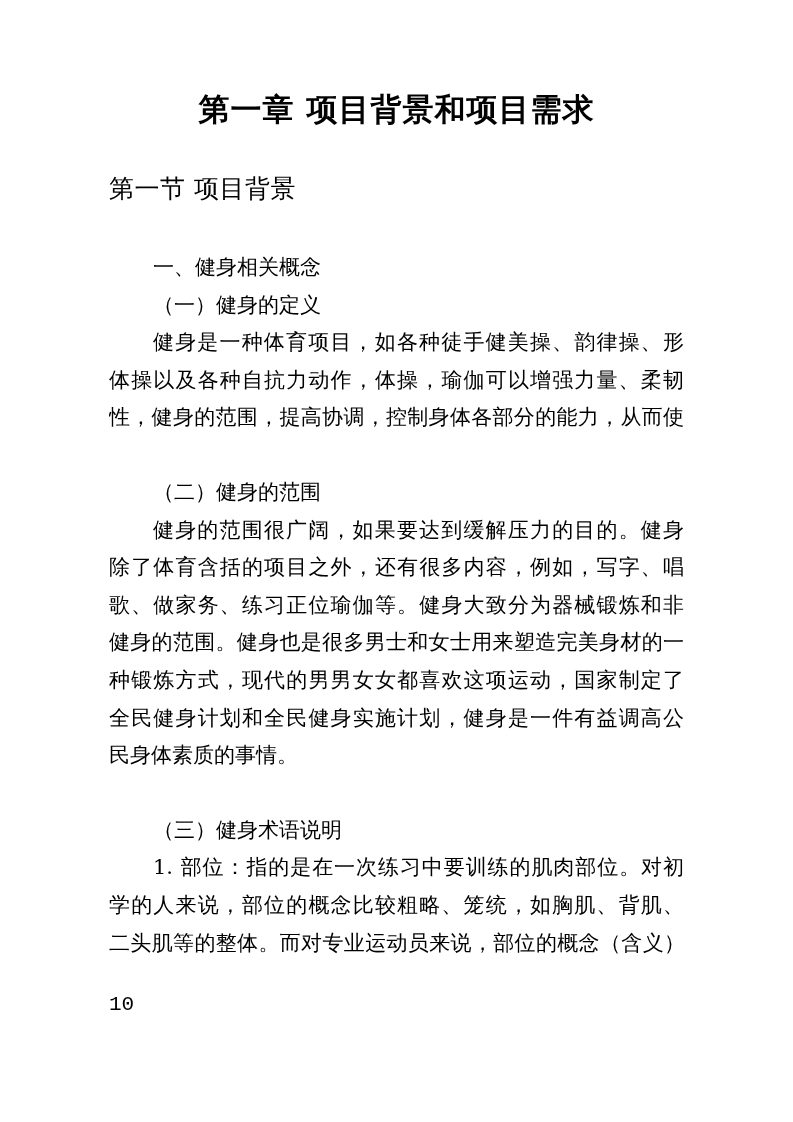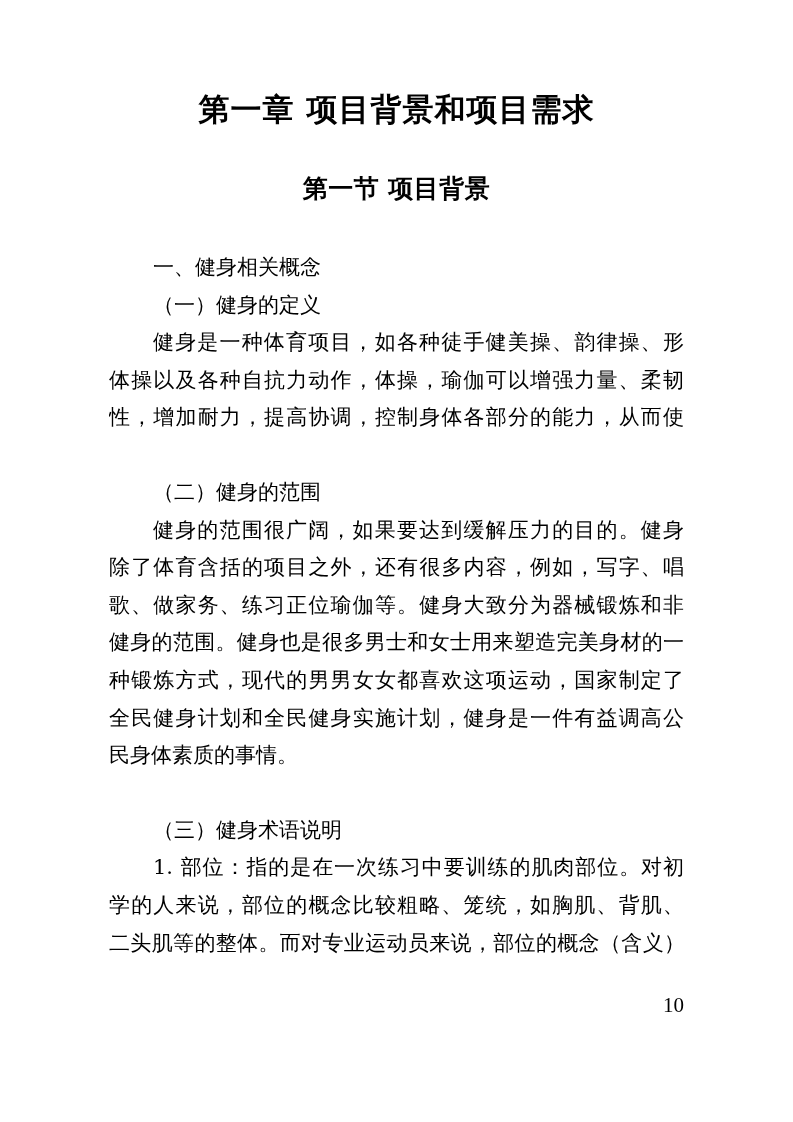--- a/index.html
+++ b/index.html
@@ -26,22 +26,22 @@
     font-size: 31px;
     line-height: 42px;
     font-weight: bold;
     text-align: center;
     letter-spacing: 1px;
   }
   .section {
     margin: 42px 0 0 0;
     font-size: 25px;
     line-height: 34px;
-    font-weight: bold;
-    text-align: center;
+    font-weight: normal;
+    text-align: left;
     letter-spacing: 0.5px;
   }
   .body-text {
     margin-top: 43px;
   }
   .line {
     font-size: 21px;
     line-height: 37.6px;
     text-align: justify;
     text-align-last: justify;
@@ -56,39 +56,39 @@
     padding-left: 44px;
   }
   .line.tight {
     letter-spacing: -1px;
   }
   .spacer {
     height: 37px;
   }
   .page-number {
     margin-top: 28px;
-    text-align: right;
+    text-align: left;
     font-size: 21px;
     line-height: 30px;
-    font-family: Liberation Serif, serif;
+    font-family: Liberation Mono, monospace;
   }
 </style>
 </head>
 <body>
 
 <div class="page">
   <div class="content">
     <h1 class="chapter">第一章 项目背景和项目需求</h1>
     <h2 class="section">第一节 项目背景</h2>
     <div class="body-text">
         <div class="line indent plain">一、健身相关概念</div>
         <div class="line indent plain">（一）健身的定义</div>
         <div class="line indent">健身是一种体育项目，如各种徒手健美操、韵律操、形</div>
         <div class="line">体操以及各种自抗力动作，体操，瑜伽可以增强力量、柔韧</div>
-        <div class="line">性，增加耐力，提高协调，控制身体各部分的能力，从而使</div>
+        <div class="line">性，健身的范围，提高协调，控制身体各部分的能力，从而使</div>
         <div class="spacer"></div>
         <div class="line indent plain">（二）健身的范围</div>
         <div class="line indent">健身的范围很广阔，如果要达到缓解压力的目的。健身</div>
         <div class="line">除了体育含括的项目之外，还有很多内容，例如，写字、唱</div>
         <div class="line">歌、做家务、练习正位瑜伽等。健身大致分为器械锻炼和非</div>
         <div class="line">健身的范围。健身也是很多男士和女士用来塑造完美身材的一</div>
         <div class="line">种锻炼方式，现代的男男女女都喜欢这项运动，国家制定了</div>
         <div class="line">全民健身计划和全民健身实施计划，健身是一件有益调高公</div>
         <div class="line plain">民身体素质的事情。</div>
         <div class="spacer"></div>

